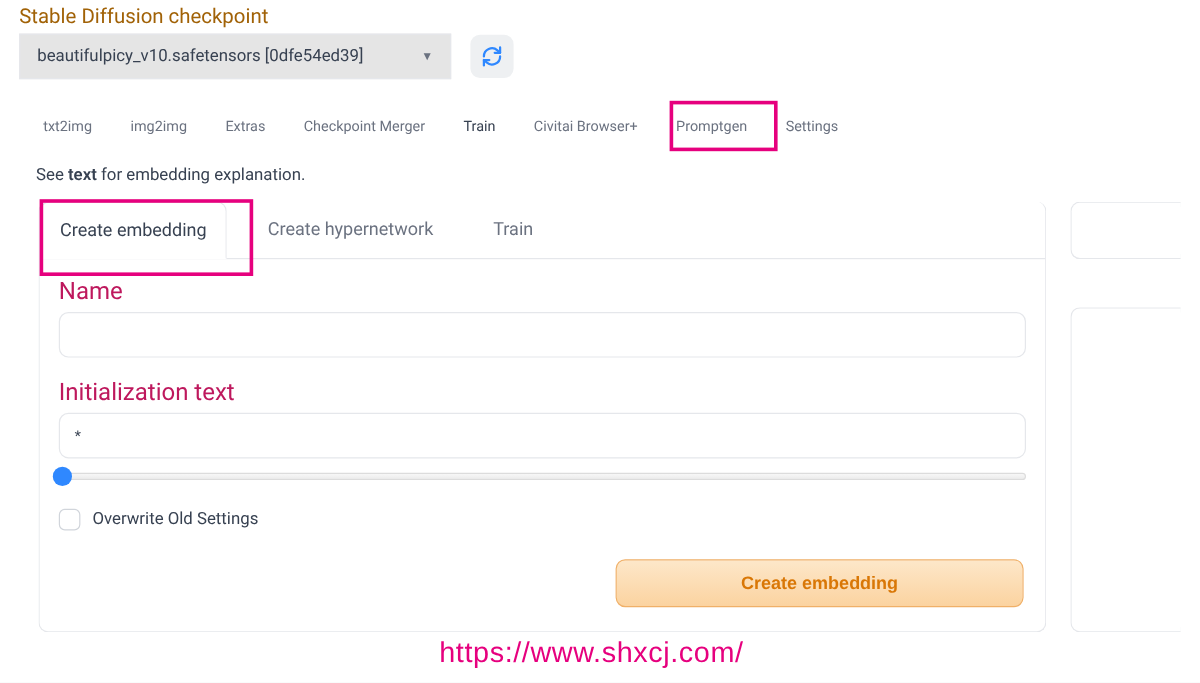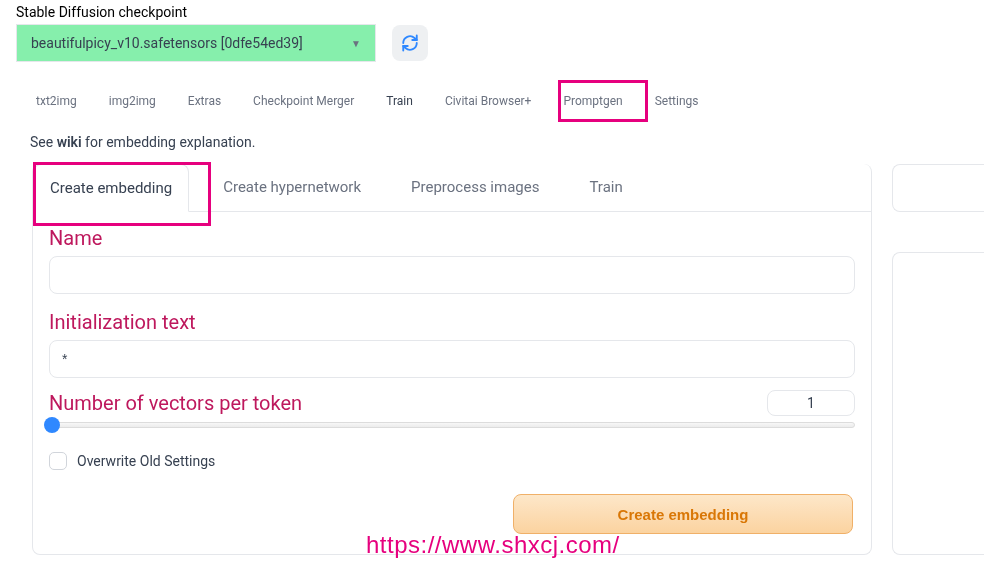--- a/index.html
+++ b/index.html
@@ -9,41 +9,41 @@
       color: #333;
       width: 1000px;
       height: 569px;
       overflow: hidden;
       position: relative;
     }
     .top-bar {
       padding: 4px 16px 0 16px;
     }
     .checkpoint-label {
-      font-size: 14px;
-      color: #000000;
+      font-size: 17px;
+      color: #a16207;
       margin-bottom: 4px;
     }
     .checkpoint-row {
       display: flex;
       align-items: center;
       gap: 16px;
     }
     .checkpoint-select {
       border: 1px solid #e5e7eb;
       border-radius: 0;
       padding: 10px 14px;
       display: flex;
       align-items: center;
       justify-content: space-between;
       width: 360px;
       font-size: 14px;
       color: #374151;
       cursor: pointer;
-      background: #86efac;
+      background: #e5e5e5;
     }
     .checkpoint-select .caret {
       font-size: 10px;
       color: #6b7280;
     }
     .refresh-btn {
       width: 36px;
       height: 36px;
       border-radius: 8px;
       background: #eef0f2;
@@ -276,45 +276,40 @@
   <div class="main-tab">Checkpoint Merger</div>
   <div class="main-tab active">Train</div>
   <div class="main-tab">Civitai Browser+</div>
   <div class="main-tab">Promptgen</div>
   <div class="main-tab">Settings</div>
   <div class="highlight-train"></div>
 </div>
 
 <div class="panel">
   <div class="wiki-note">
-    <span>See </span><span class="bold">wiki</span><span> for embedding explanation.</span>
+    <span>See </span><span class="bold">text</span><span> for embedding explanation.</span>
   </div>
 
   <div class="content-row">
     <div class="left-panel">
       <div class="sub-tabs">
         <div class="sub-tab active">Create embedding</div>
         <div class="sub-tab">Create hypernetwork</div>
-        <div class="sub-tab">Preprocess images</div>
         <div class="sub-tab">Train</div>
         <div class="sub-tab-border"></div>
         <div class="highlight-create"></div>
       </div>
 
       <div class="form-area">
         <div class="field-label">Name</div>
         <input class="text-input" type="text" value="" style="">
 
         <div class="field-label">Initialization text</div>
         <input class="text-input" type="text" value="*" style="">
 
-        <div class="slider-row">
-          <div class="field-label" style="margin:0">Number of vectors per token</div>
-          <div class="num-box">1</div>
-        </div>
         <div class="slider-track">
           <div class="slider-thumb"></div>
         </div>
 
         <label class="checkbox-row">
           <span class="checkbox-box"></span>
           <span>Overwrite Old Settings</span>
         </label>
 
         <button class="create-btn">Create embedding</button>

